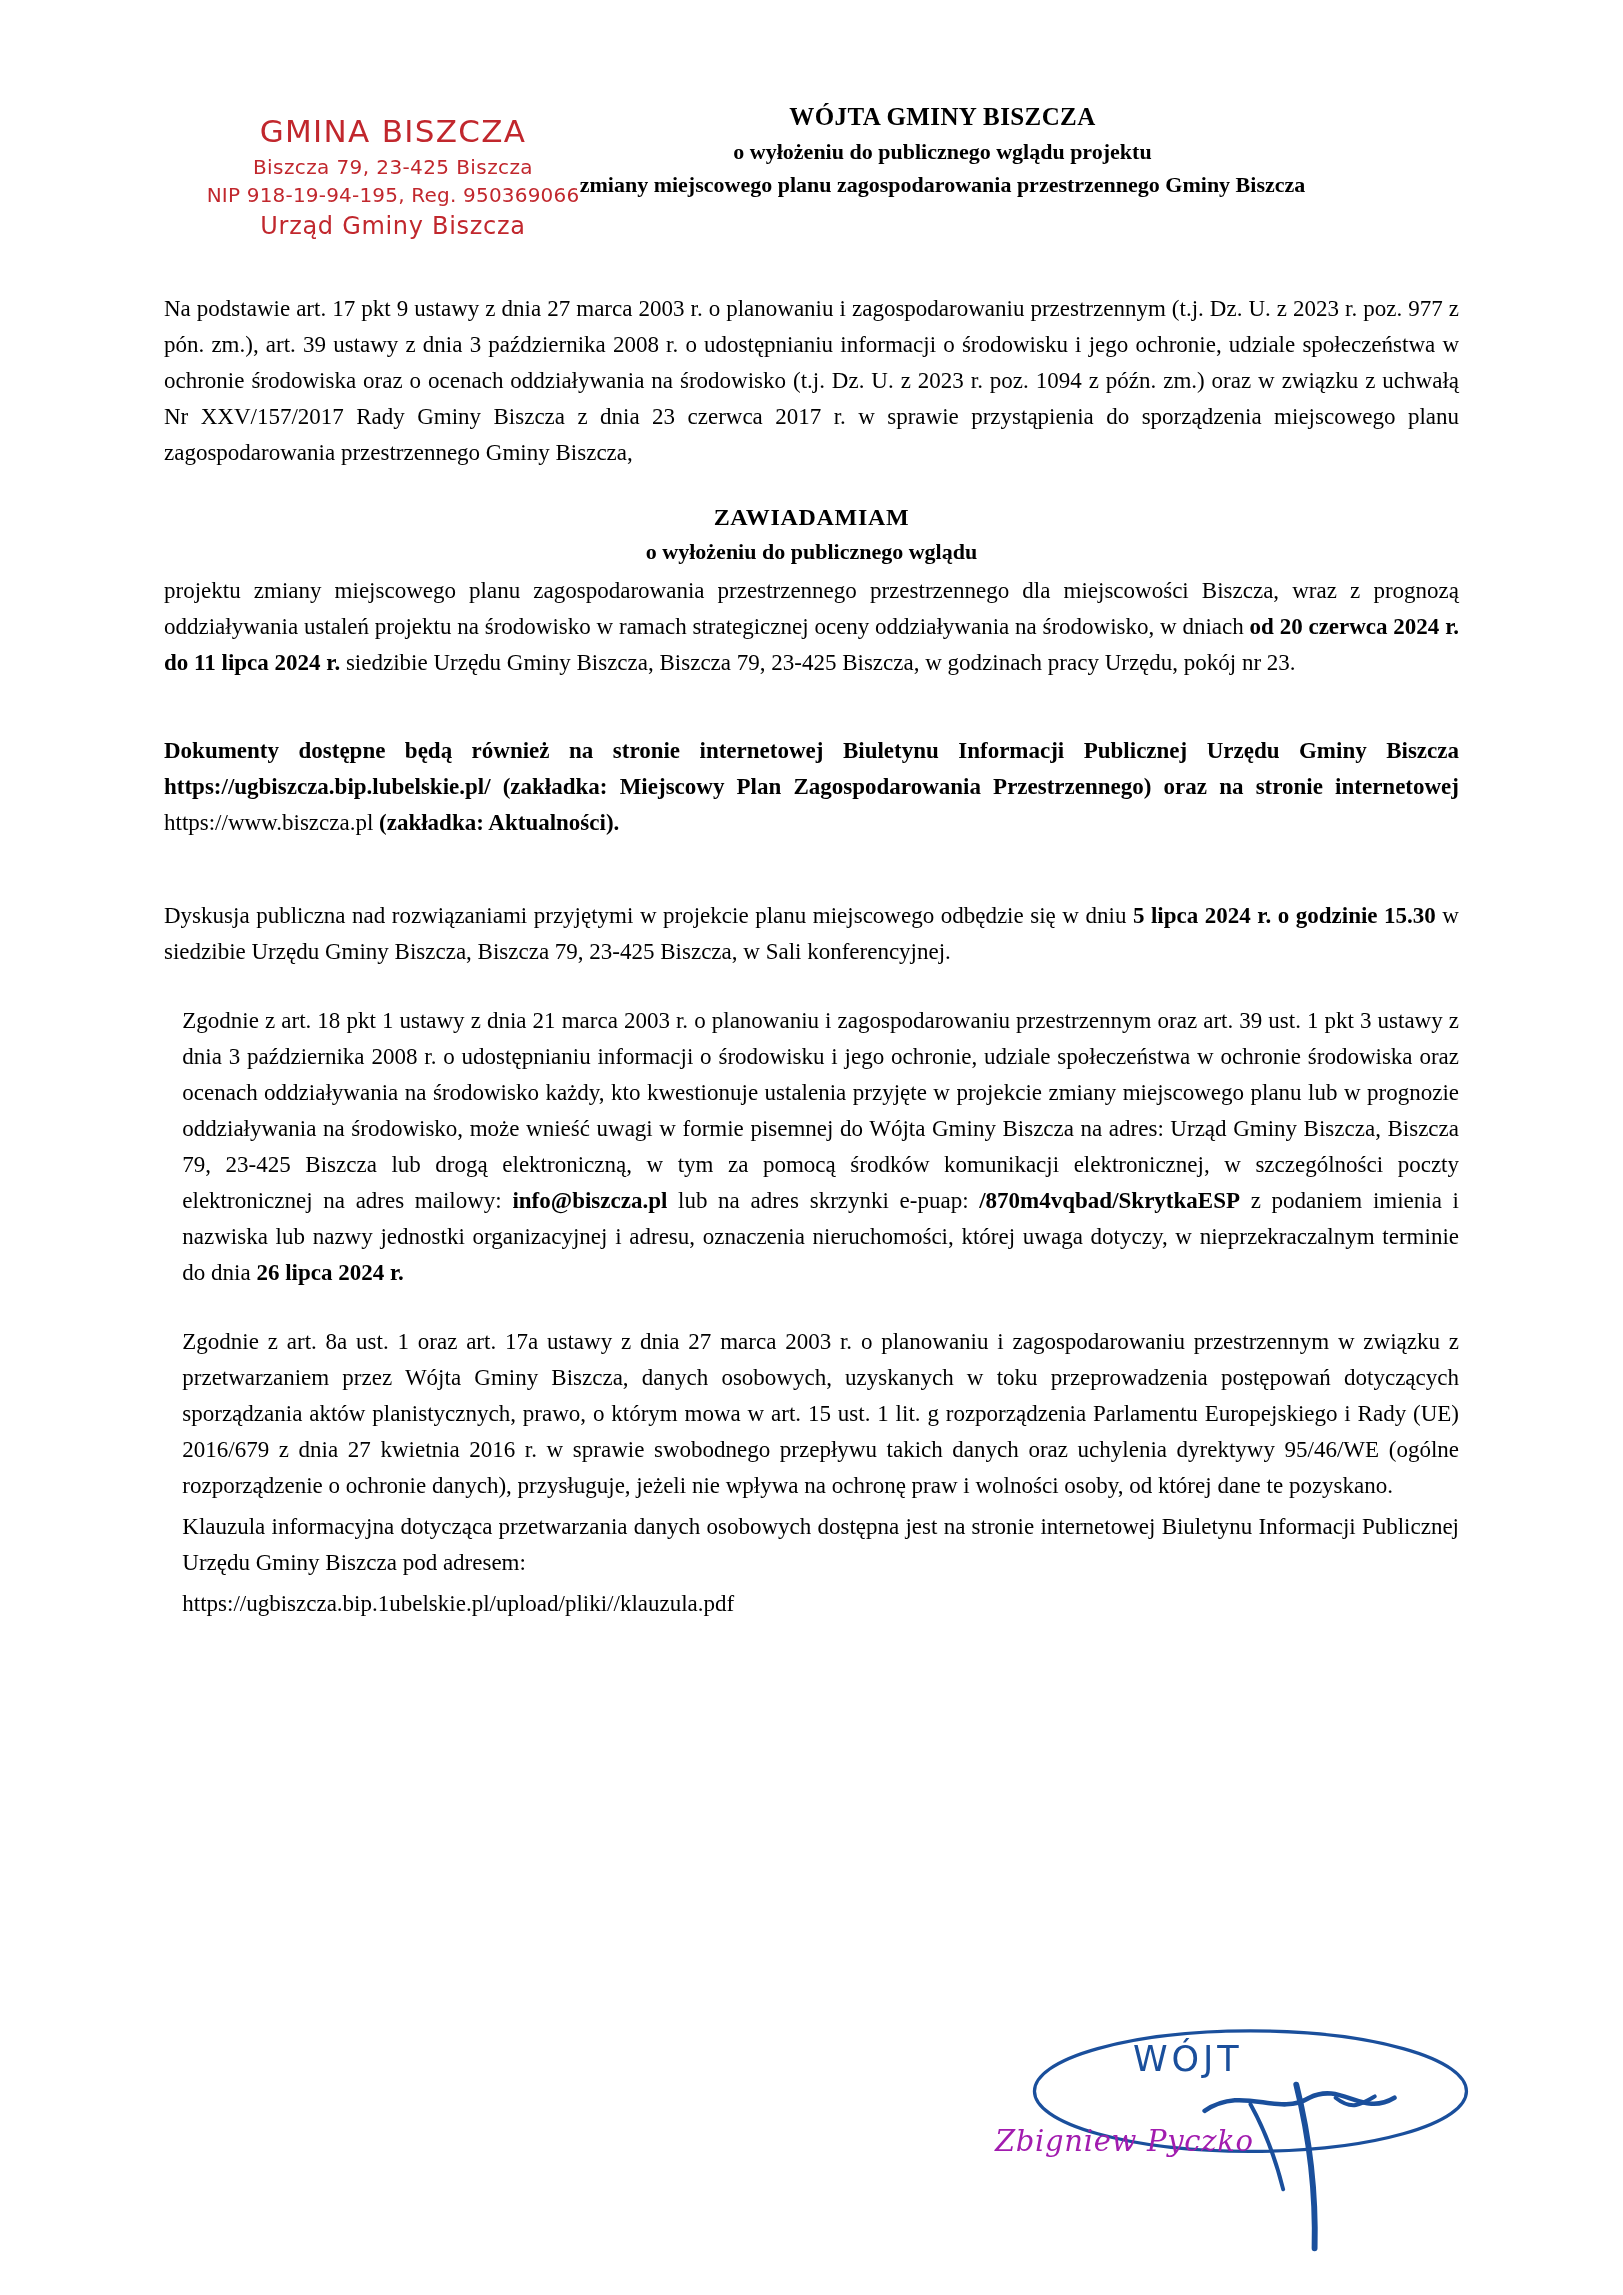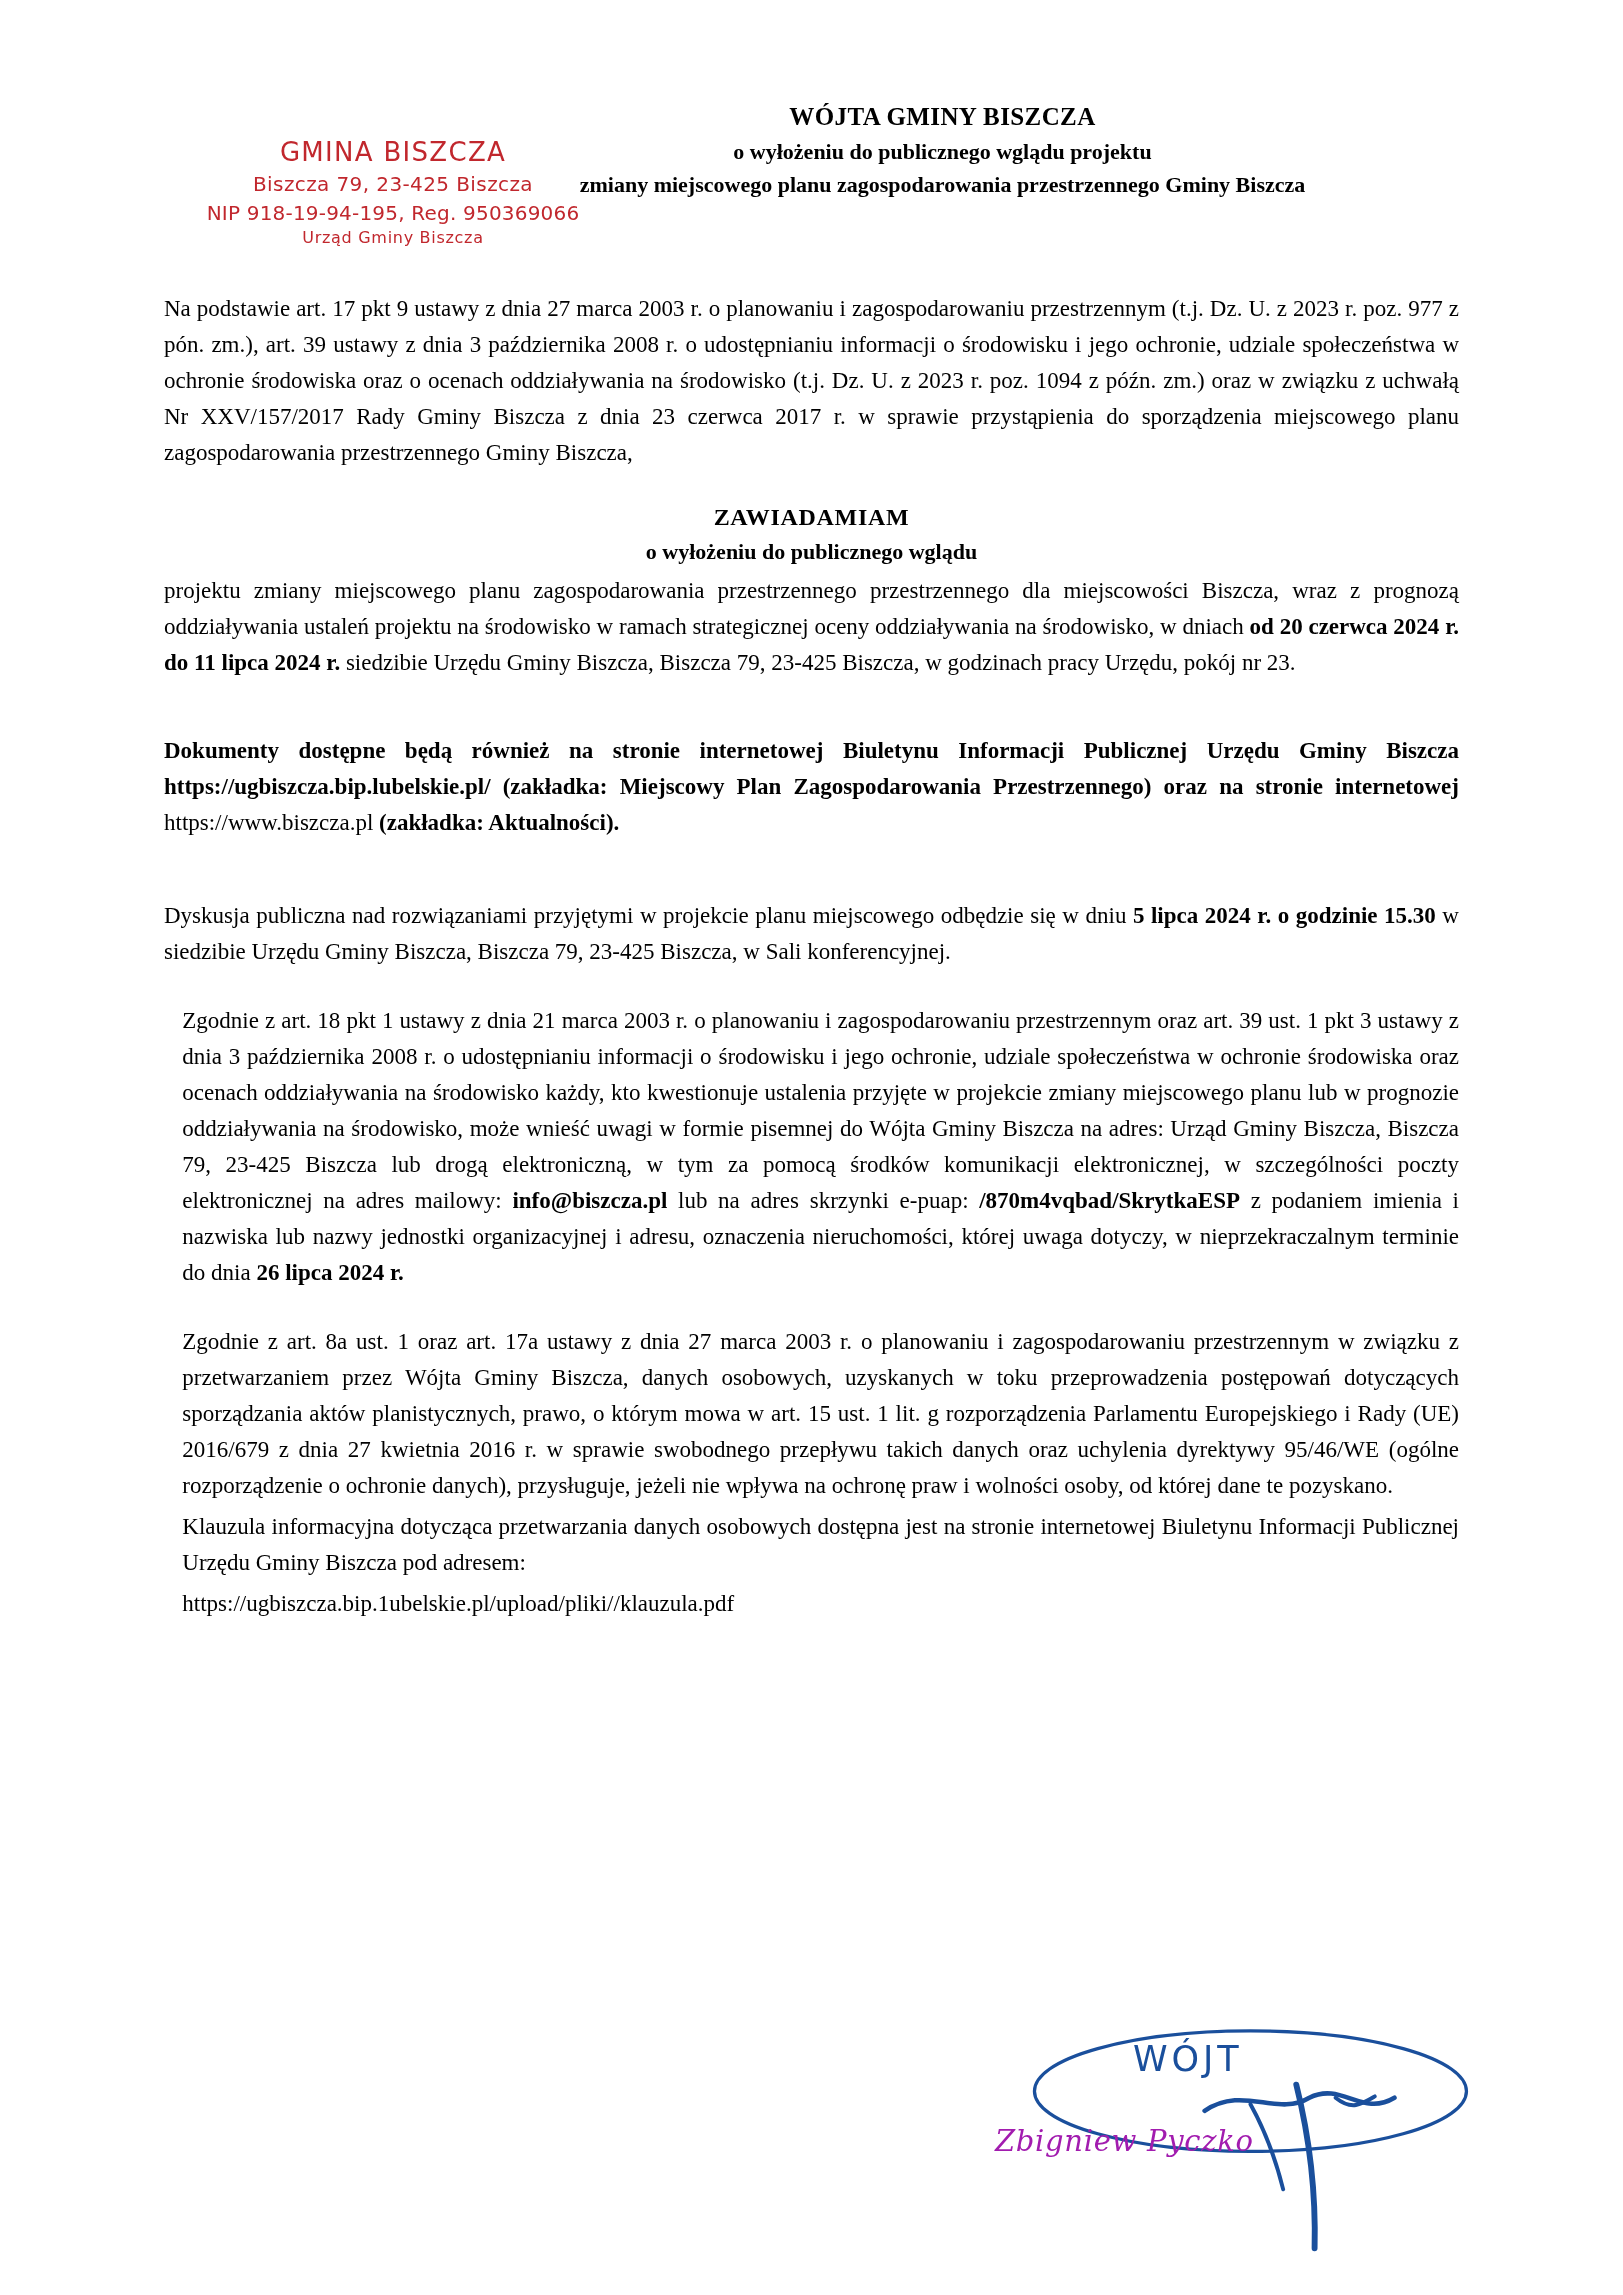--- a/index.html
+++ b/index.html
@@ -32,35 +32,34 @@
     position: absolute;
     left: 26px;
     top: 29.5px;
     width: 406px;
     color: #c1272d;
     font-family: "DejaVu Sans", sans-serif;
     text-align: center;
     line-height: 1.42;
   }
   .stamp-line1 {
-    font-size: 26px;
+    font-size: 31px;
     letter-spacing: 1.3px;
     font-weight: 400;
-    margin-top: 25px;
   }
   .stamp-line2 {
     font-size: 20px;
     letter-spacing: 0.4px;
   }
   .stamp-line3 {
     font-size: 20px;
     letter-spacing: 0.2px;
   }
   .stamp-line4 {
-    font-size: 16px;
+    font-size: 24px;
     letter-spacing: 0.7px;
   }
 
   .title-block {
     position: absolute;
     left: 262px;
     right: 0;
     top: 19.6px;
     text-align: center;
   }

